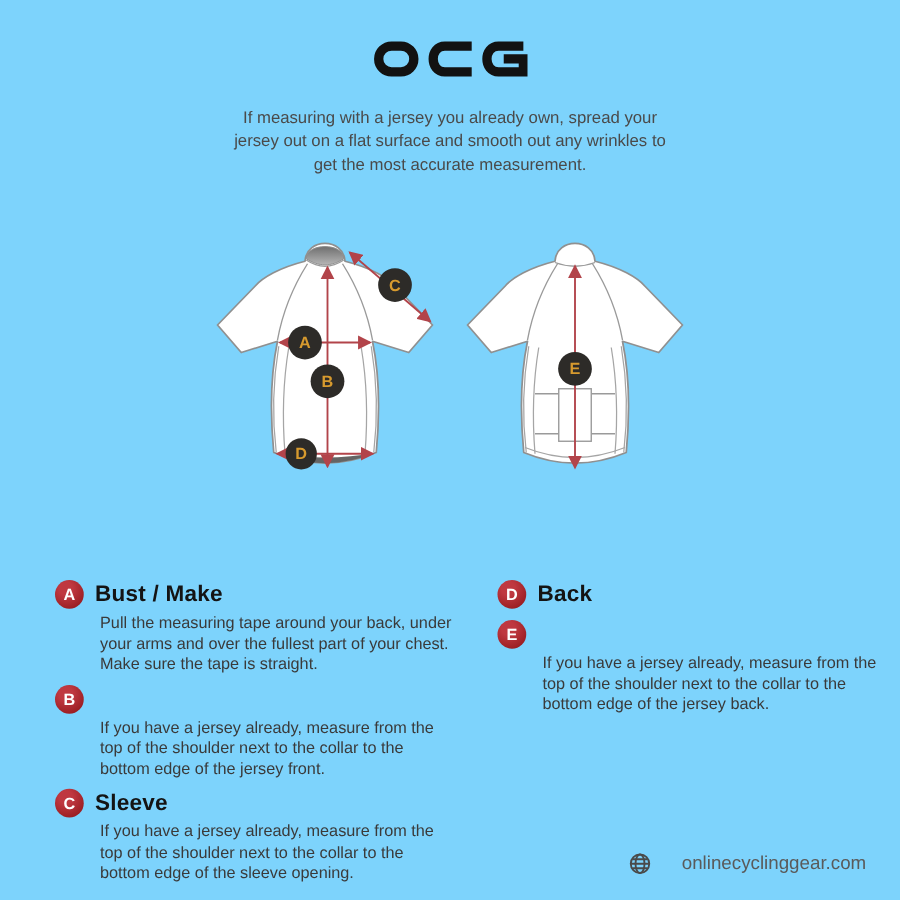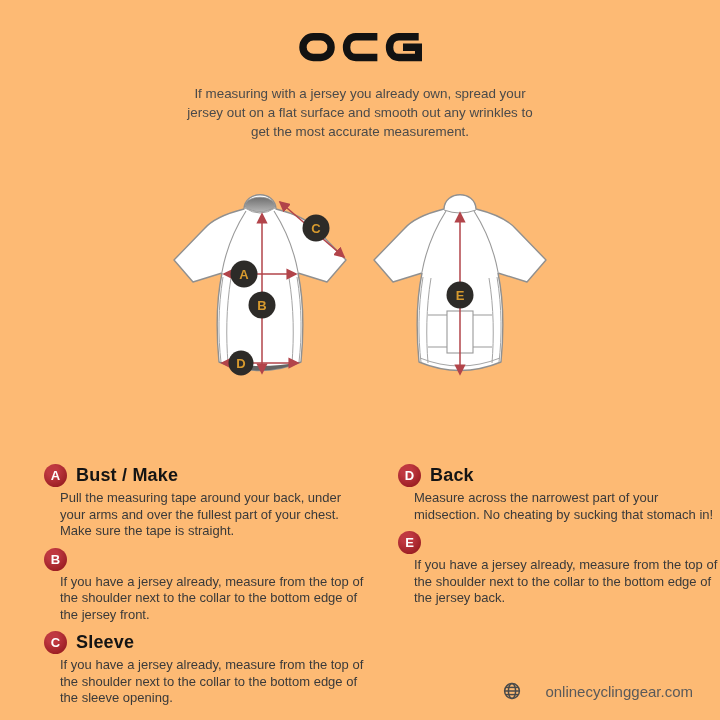--- a/index.html
+++ b/index.html
@@ -1,18 +1,18 @@
 <!DOCTYPE html>
 <html><head>
 <meta charset="utf-8">
 <style>
   * { margin:0; padding:0; box-sizing:border-box; }
   html,body { width:720px; height:720px; background:#ffffff; overflow:hidden;
               font-family:"Liberation Sans","DejaVu Sans",sans-serif; }
-  .page { position:relative; width:720px; height:720px; background:#fdba74; }
+  .page { position:relative; width:720px; height:720px; background:#7dd3fc; }
 
   
   .logo-wrap { position:absolute; top:27px; left:50%; transform:translateX(-50%); }
 
   
   .intro { position:absolute; top:84px; left:50%; transform:translateX(-50%);
            width:352px; text-align:center; font-size:13.4px; line-height:1.42;
            color:#4a4a4a; }
 
   
@@ -24,25 +24,25 @@
   .col { position:absolute; top:463px; }
   .col-left  { left:44px;  width:320px; }
   .col-right { left:398px; width:320px; }
   .item { margin-bottom:7px; }
   .item-head { display:flex; align-items:center; gap:9px; height:25px; }
   .badge { width:23px; height:23px; border-radius:50%; flex:0 0 23px;
            background:radial-gradient(circle at 38% 30%, #bf3840 25%, #8e1519 95%);
            color:#ffffff; font-weight:bold; font-size:13px;
            display:flex; align-items:center; justify-content:center; }
   .item-title { font-size:18px; font-weight:bold; color:#141414; letter-spacing:0.2px; }
-  .item-desc  { margin:2px 0 0 16px; font-size:13px; line-height:1.27; color:#3a3a3a; }
+  .item-desc  { margin:2px 0 0 36px; font-size:13px; line-height:1.27; color:#3a3a3a; }
 
   
   .footer { position:absolute; right:27px; bottom:20px; display:flex;
-            align-items:center; gap:24px; color:#5a5a5a; font-size:15px; }
+            align-items:flex-start; gap:24px; color:#5a5a5a; font-size:15px; }
   .footer svg { display:block; }
 </style>
 </head>
 <body>
 
 <div class="page">
 
   <div class="logo-wrap">
     <svg width="124" height="42" viewBox="0 0 150 40">
       <title>OCG</title>
@@ -163,21 +163,20 @@
       <p class="item-desc">If you have a jersey already, measure from the top of the shoulder next to the collar to the bottom edge of the sleeve opening.</p>
     </div>
   </div>
 
   <div class="col col-right">
     <div class="item">
       <div class="item-head">
         <span class="badge">D</span>
         <span class="item-title">Back</span>
       </div>
-      <p class="item-desc">Measure across the narrowest part of your midsection. No cheating by sucking that stomach in!</p>
     </div>
     <div class="item">
       <div class="item-head">
         <span class="badge">E</span>
       </div>
       <p class="item-desc">If you have a jersey already, measure from the top of the shoulder next to the collar to the bottom edge of the jersey back.</p>
     </div>
   </div>
 
   <div class="footer">

